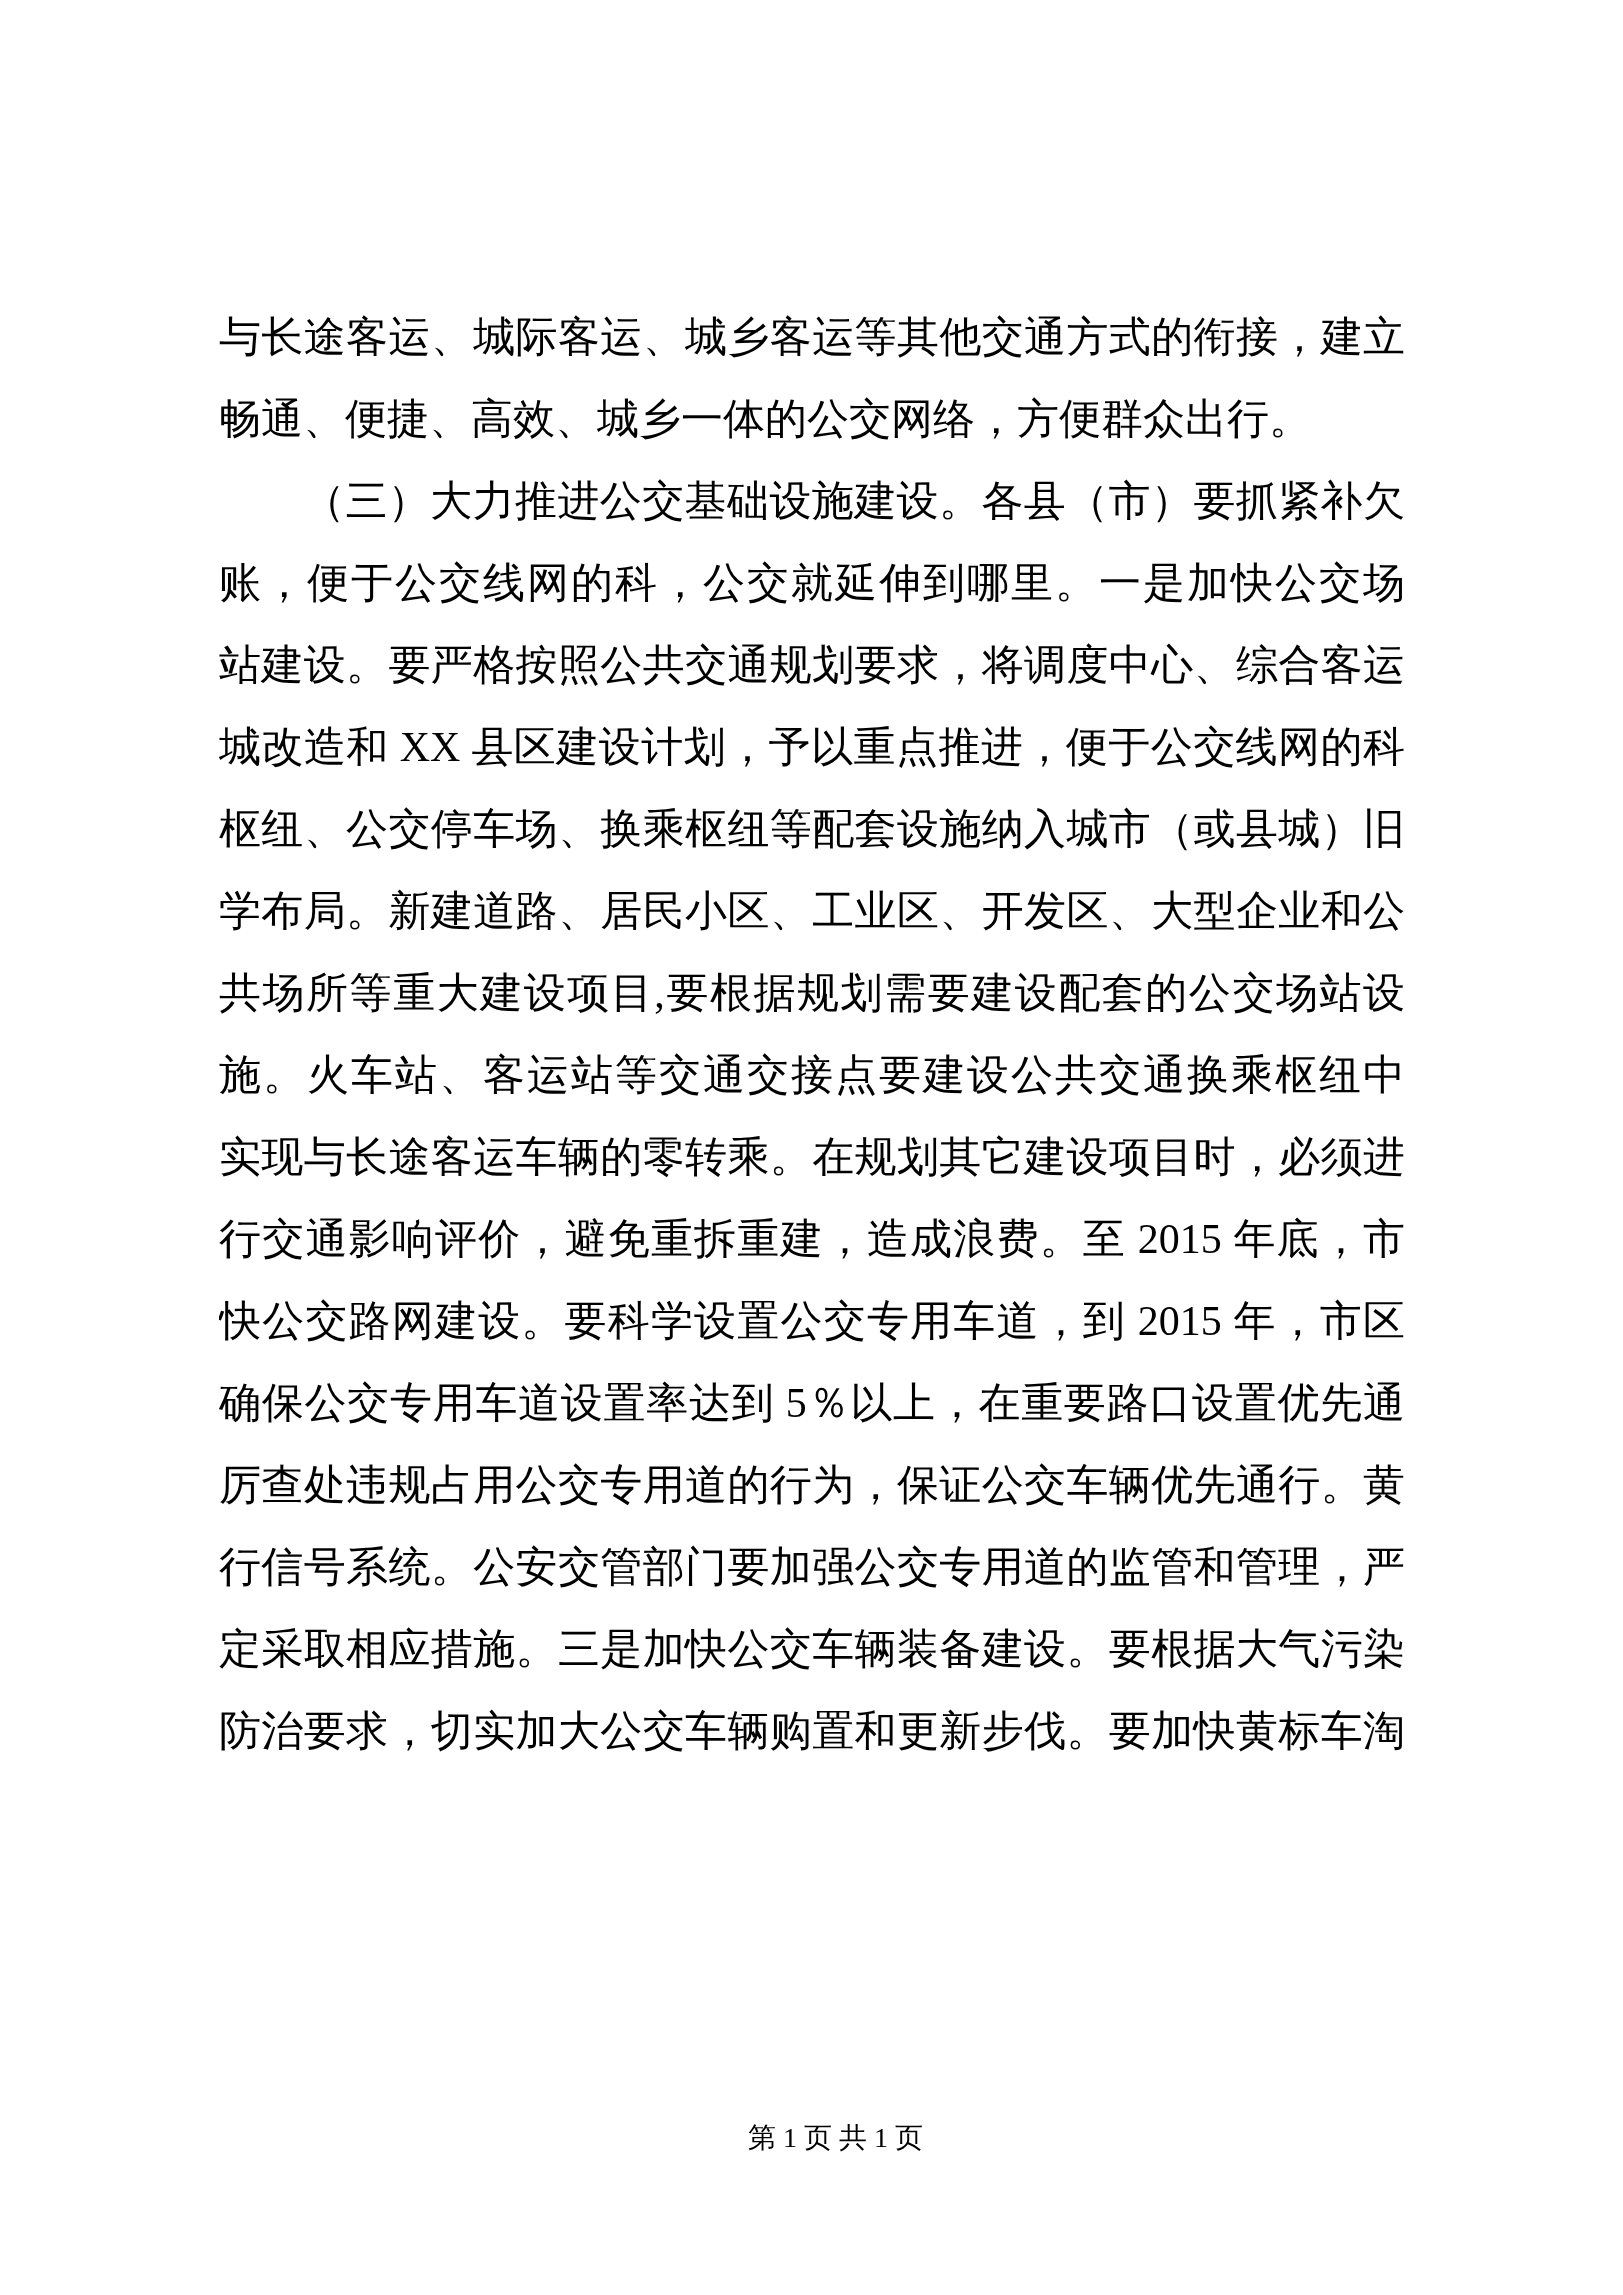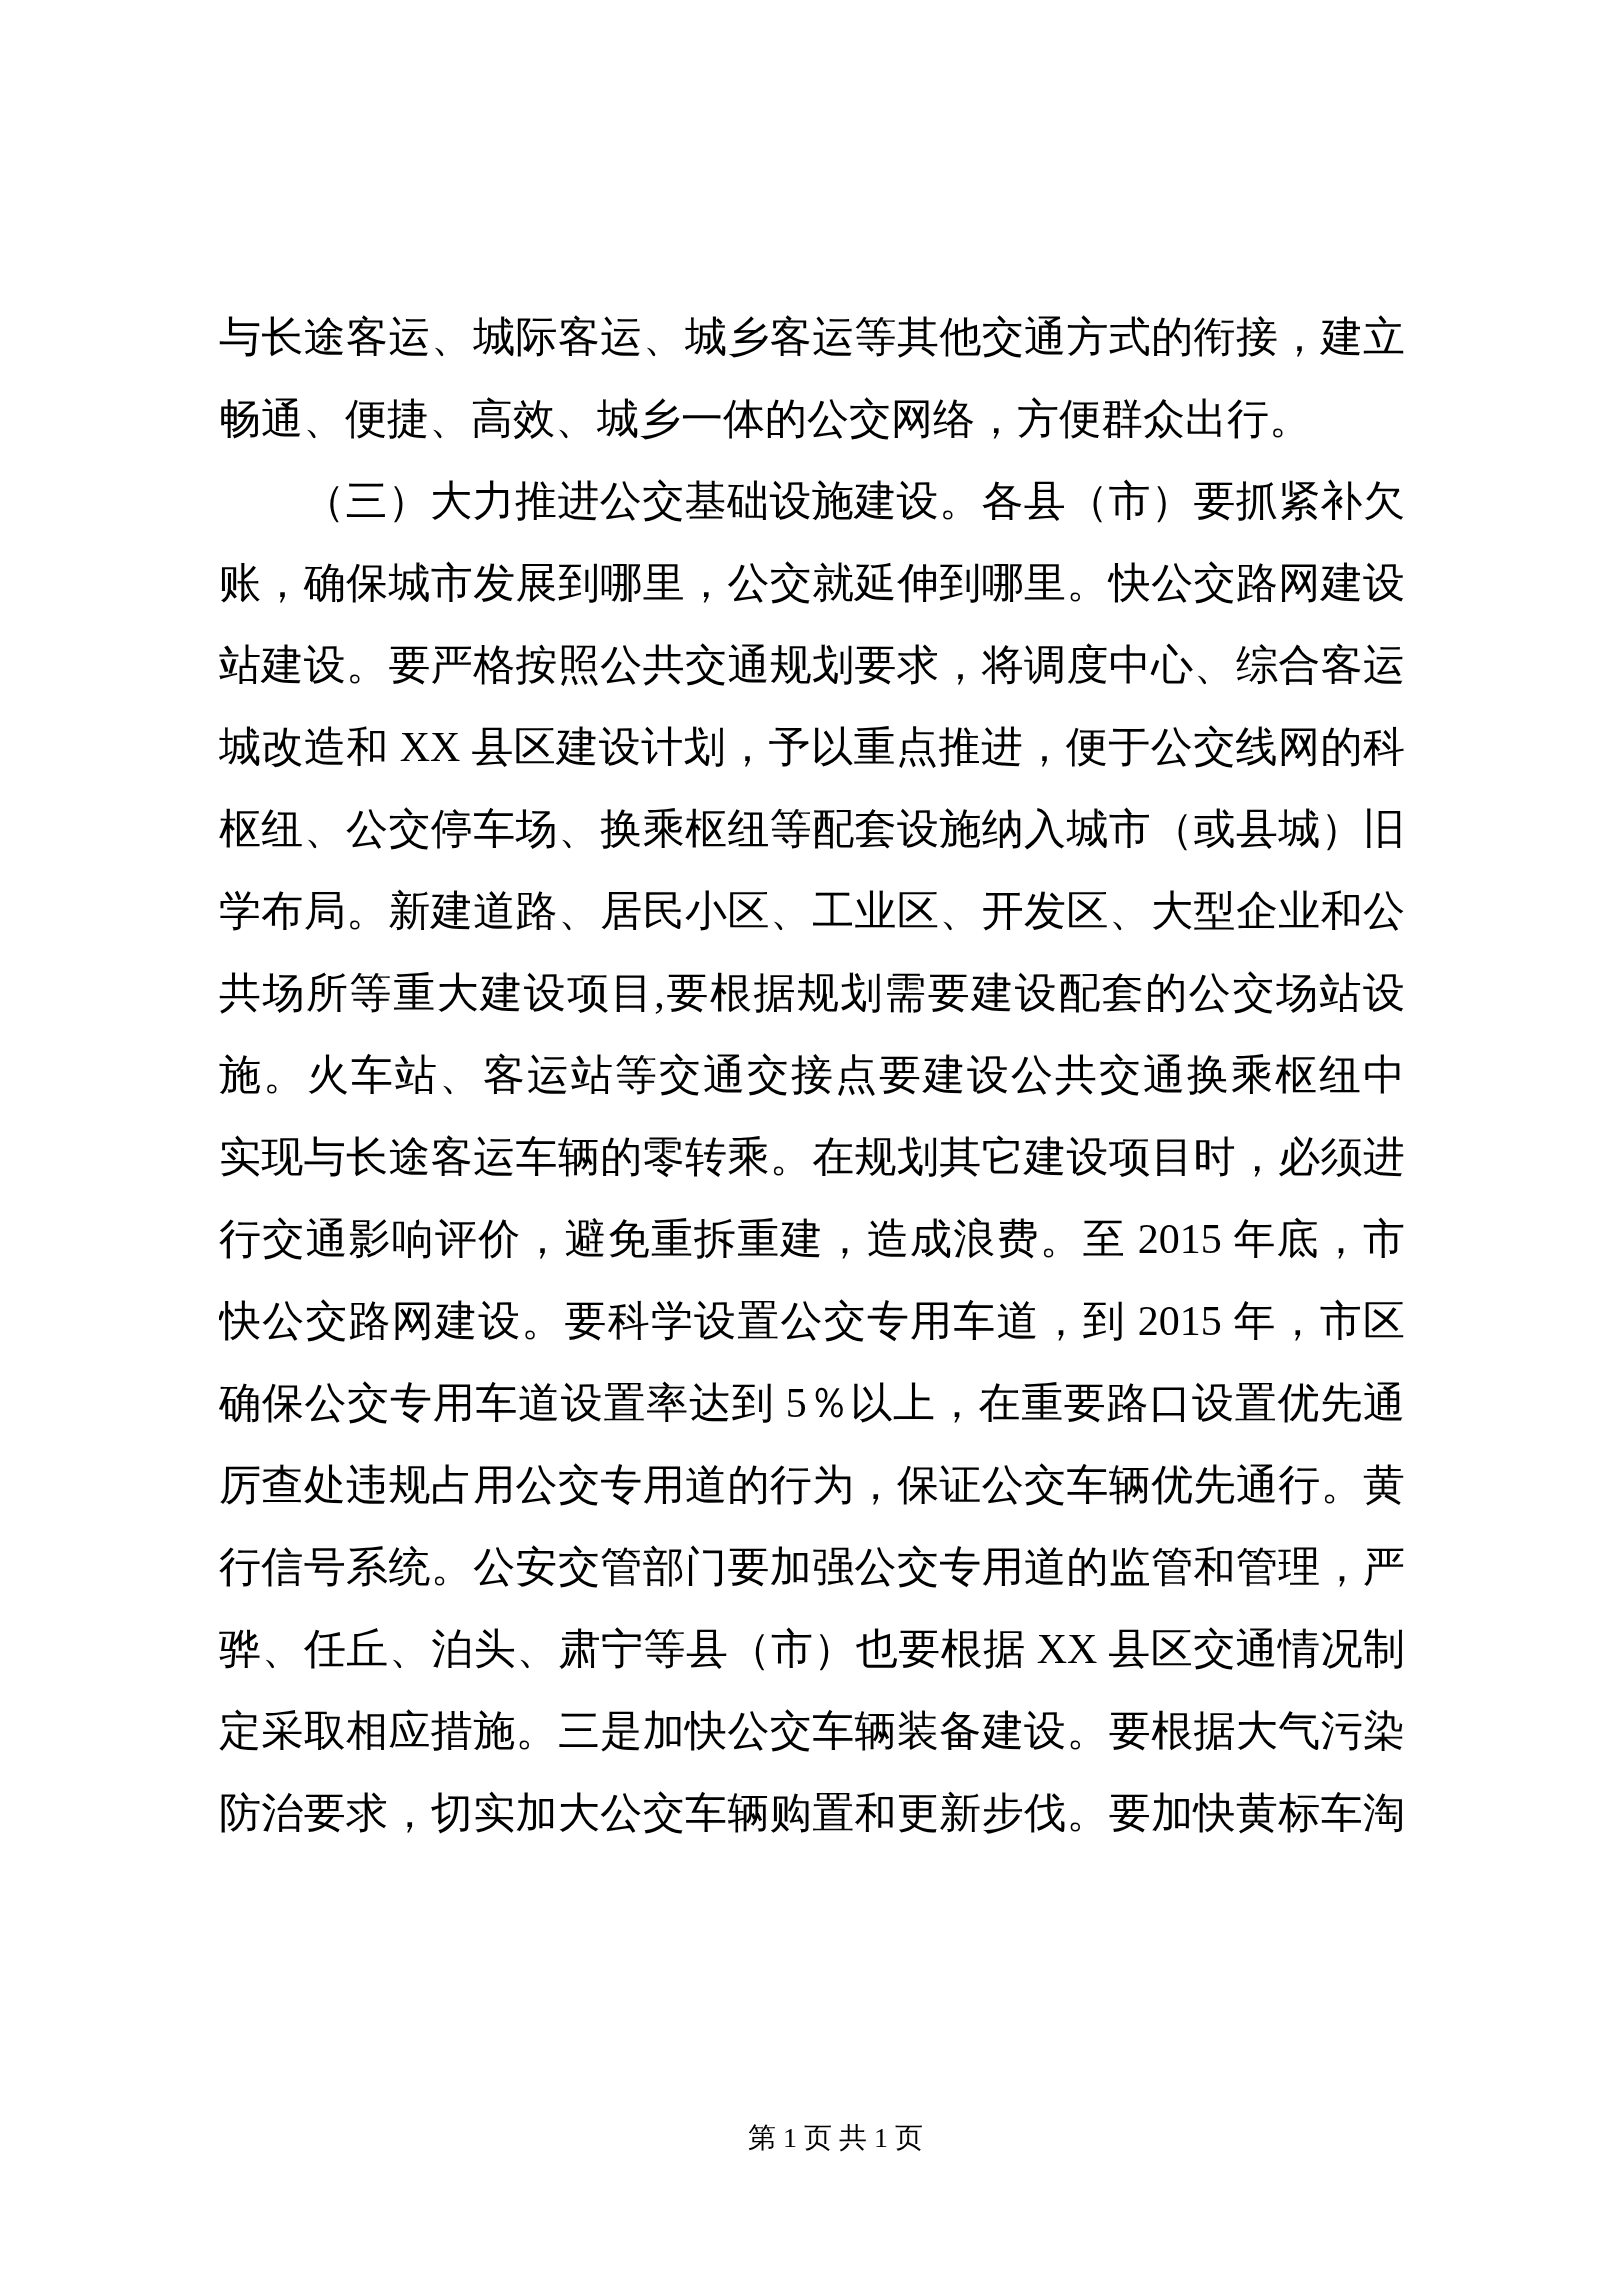--- a/index.html
+++ b/index.html
@@ -50,34 +50,33 @@
 <body>
 
 <div class="page">
   <div class="doc-body" id="doc-body">
       <div class="para">
         <div class="line first">与长途客运、城际客运、城乡客运等其他交通方式的衔接，建立</div>
         <div class="line last">畅通、便捷、高效、城乡一体的公交网络，方便群众出行。</div>
       </div>
       <div class="para indent">
         <div class="line first">（三）大力推进公交基础设施建设。各县（市）要抓紧补欠</div>
-        <div class="line">账，确保城市发展到哪里，公交就延伸到哪里。快公交路网建设</div>
+        <div class="line">账，便于公交线网的科，公交就延伸到哪里。一是加快公交场</div>
         <div class="line">站建设。要严格按照公共交通规划要求，将调度中心、综合客运</div>
         <div class="line">城改造和 XX 县区建设计划，予以重点推进，便于公交线网的科</div>
         <div class="line">枢纽、公交停车场、换乘枢纽等配套设施纳入城市（或县城）旧</div>
         <div class="line">学布局。新建道路、居民小区、工业区、开发区、大型企业和公</div>
         <div class="line">共场所等重大建设项目,要根据规划需要建设配套的公交场站设</div>
         <div class="line">施。火车站、客运站等交通交接点要建设公共交通换乘枢纽中心，</div>
         <div class="line">实现与长途客运车辆的零转乘。在规划其它建设项目时，必须进</div>
         <div class="line">行交通影响评价，避免重拆重建，造成浪费。至 2015 年底，市</div>
         <div class="line">快公交路网建设。要科学设置公交专用车道，到 2015 年，市区</div>
         <div class="line">确保公交专用车道设置率达到 5％以上，在重要路口设置优先通</div>
         <div class="line">厉查处违规占用公交专用道的行为，保证公交车辆优先通行。黄</div>
         <div class="line">行信号系统。公安交管部门要加强公交专用道的监管和管理，严</div>
-        <div class="line">骅、任丘、泊头、肃宁等县（市）也要根据 XX 县区交通情况制</div>
         <div class="line">定采取相应措施。三是加快公交车辆装备建设。要根据大气污染</div>
         <div class="line">防治要求，切实加大公交车辆购置和更新步伐。要加快黄标车淘</div>
       </div>
     </div>
   <div class="footer">
     <span>第 1 页 共 1 页</span>
   </div>
 </div>
 
 

